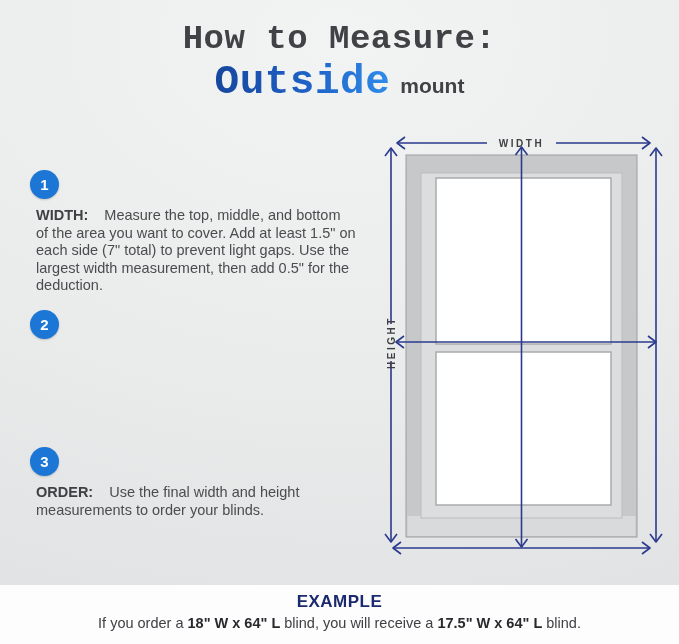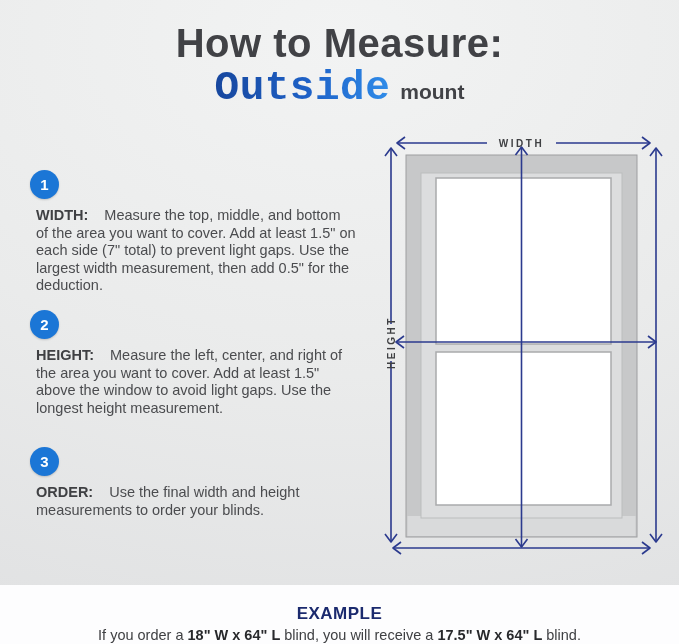--- a/index.html
+++ b/index.html
@@ -3,21 +3,21 @@
 <meta charset="utf-8">
 <style>
   html,body{margin:0;padding:0;background:#ffffff;}
   .page{
     position:relative;width:679px;height:644px;overflow:hidden;
     background:radial-gradient(130% 95% at 50% 6%, #f2f3f3 0%, #eaebeb 55%, #e1e2e3 100%);
     font-family:"Liberation Sans", sans-serif;
   }
   
   .header{position:absolute;top:22px;left:0;right:0;text-align:center;line-height:1.05;}
-  .title-line1{font-size:40px;font-weight:700;color:#414246;letter-spacing:.5px;}
+  .title-line1{font-size:34px;font-weight:700;color:#414246;letter-spacing:.5px;font-family:Liberation Mono, monospace;}
   .title-line2{margin-top:3px;}
   .title-accent{
     font-size:41px;font-weight:800;letter-spacing:.5px;
     background:linear-gradient(90deg,#17479e 0%,#1e62c8 55%,#2f8ce9 100%);
     -webkit-background-clip:text;background-clip:text;
     color:transparent;font-family:Liberation Mono, monospace;-webkit-text-fill-color:transparent;
   }
   .title-rest{font-size:21px;font-weight:700;color:#414246;margin-left:10px;}
   
   .steps{position:absolute;left:30px;top:170px;width:340px;height:400px;}
@@ -38,21 +38,21 @@
   .diagram svg{display:block;width:290px;height:462px;}
   .dim-label{
     font-family:"Liberation Sans",sans-serif;font-size:10px;font-weight:700;
     letter-spacing:2.5px;fill:#3f4043;
   }
   
   .footer{
     position:absolute;left:0;bottom:0;width:679px;height:59px;
     background:#fdfdfe;text-align:center;
   }
-  .example-heading{margin-top:19px;font-size:17px;font-weight:700;color:#1b2a6e;letter-spacing:.5px;}
+  .example-heading{margin-top:7px;font-size:17px;font-weight:700;color:#1b2a6e;letter-spacing:.5px;}
   .example-line{margin:3px 0 0;font-size:14.5px;color:#3f4043;}
   .example-line strong{color:#28292c;font-weight:700;}
 </style>
 </head>
 <body>
 
 <div class="page">
 
   <header class="header">
     <div class="title-line1">How to Measure:</div>
@@ -61,21 +61,20 @@
     </div>
   </header>
 
   <section class="steps">
     <div class="step step-1">
       <div class="badge">1</div>
       <p><strong>WIDTH:</strong><span>Measure the top, middle, and bottom of the area you want to cover. Add at least 1.5" on each side (7" total) to prevent light gaps. Use the largest width measurement, then add 0.5" for the deduction.</span></p>
     </div>
     <div class="step step-2">
       <div class="badge">2</div>
-      <p><strong>HEIGHT:</strong><span>Measure the left, center, and right of the area you want to cover. Add at least 1.5" above the window to avoid light gaps. Use the longest height measurement.</span></p>
     </div>
     <div class="step step-3">
       <div class="badge">3</div>
       <p><strong>ORDER:</strong><span>Use the final width and height measurements to order your blinds.</span></p>
     </div>
   </section>
 
   <section class="diagram">
     <svg viewBox="0 0 290 462" xmlns="http://www.w3.org/2000/svg">
 

